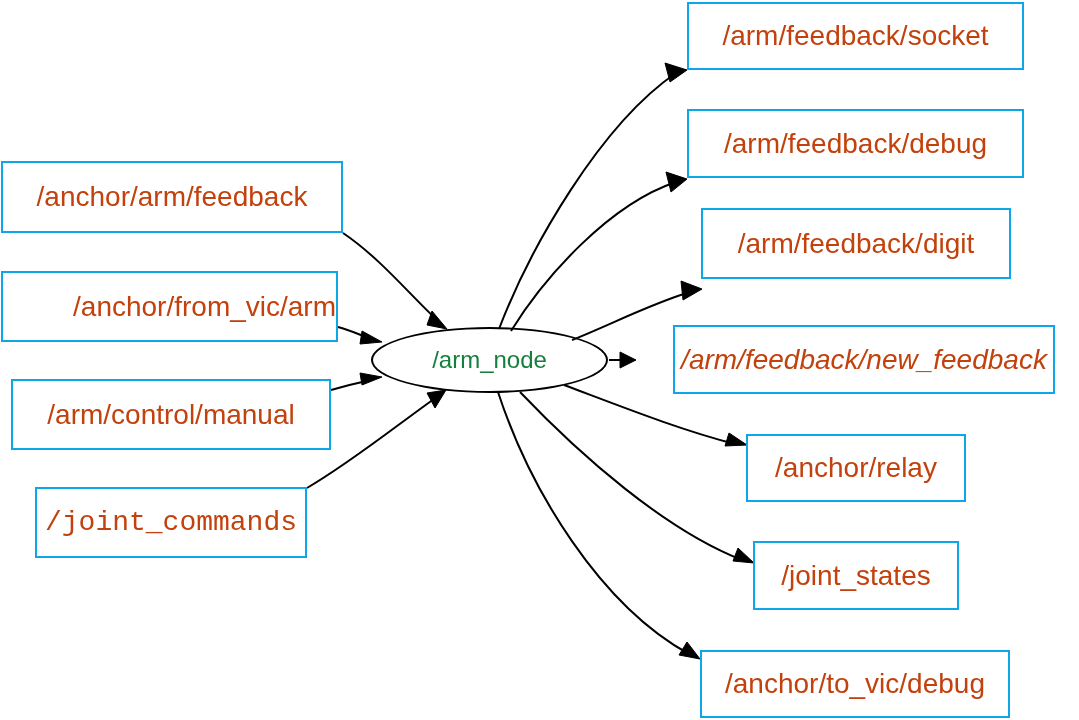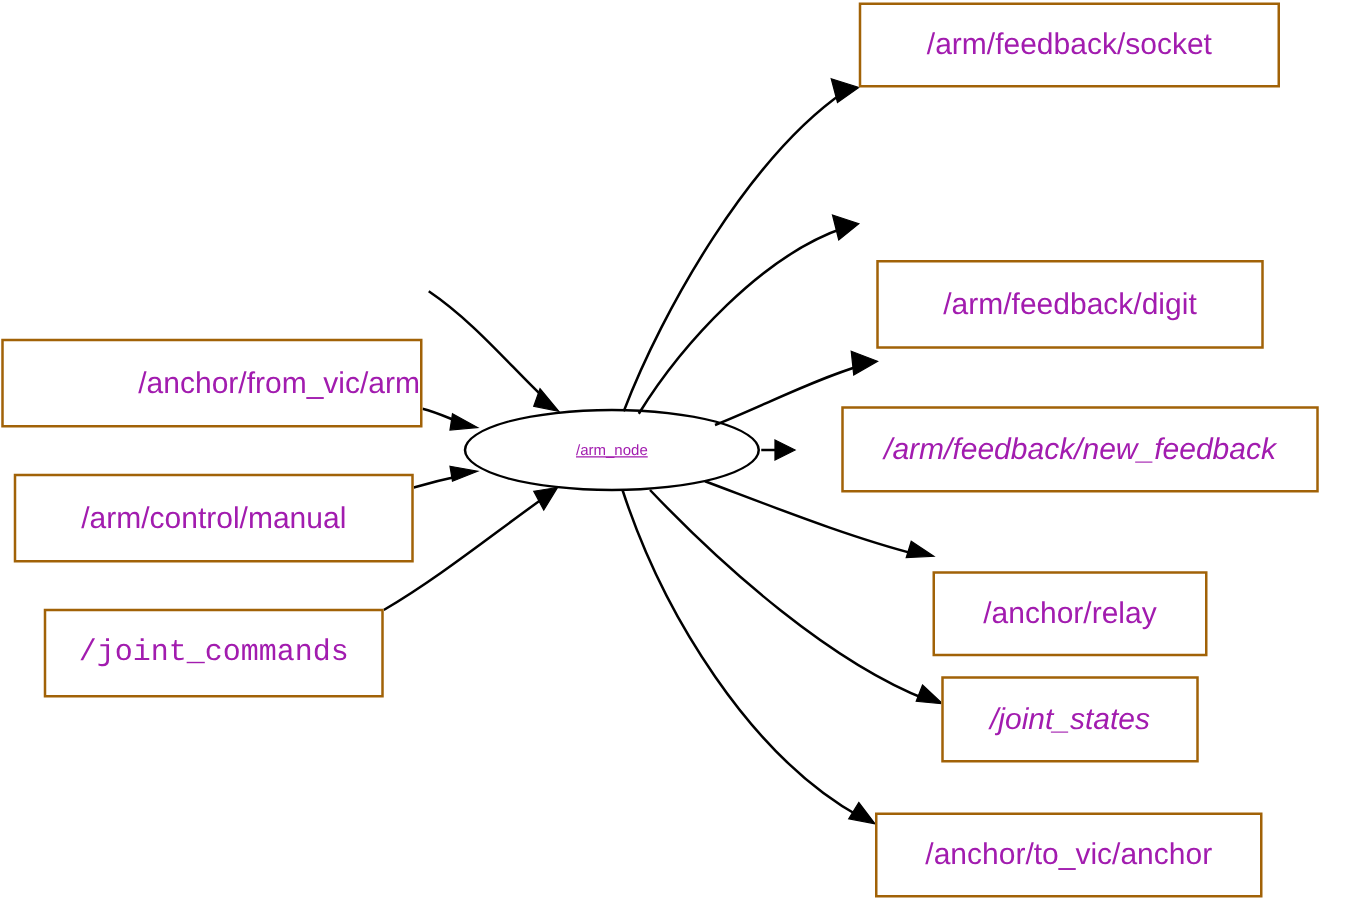--- a/index.html
+++ b/index.html
@@ -31,45 +31,44 @@
     stroke-width: 2;
   }
   .arrow-head {
     fill: #000000;
     stroke: #000000;
     stroke-width: 1;
   }
   .node-box {
     position: absolute;
     box-sizing: border-box;
-    border: 2px solid #a16207;
+    border: 2px solid #0ea5e9;
     background: #ffffff;
     display: flex;
     align-items: center;
     justify-content: center;
-    color: #a21caf;
-    font-size: 24px;
+    color: #c2410c;
+    font-size: 28px;
     line-height: 1;
     white-space: nowrap;
   }
   .node-ellipse {
     position: absolute;
     box-sizing: border-box;
     border: 2px solid #000000;
     border-radius: 50%;
     background: transparent;
     display: flex;
     align-items: center;
     justify-content: center;
-    color: #a21caf;
-    font-size: 12px;
+    color: #15803d;
+    font-size: 24px;
     line-height: 1;
     white-space: nowrap;
     z-index: 2;
-    text-decoration: underline;
   }
   .node-label {
     pointer-events: none;
   }
 </style>
 </head>
 <body>
 
 <div id="graph-canvas">
 
@@ -115,46 +114,52 @@
     <g>
       <path class="edge-path" d="M 520,392 C 580,455 665,530 742,560"></path>
       <polygon class="arrow-head" points="738,548 754,563 733,561"></polygon>
     </g>
     <g>
       <path class="edge-path" d="M 498,392 C 530,490 600,605 689,654"></path>
       <polygon class="arrow-head" points="687,642 700,659 679,655"></polygon>
     </g>
   </svg>
 
+  <div class="node-box" style="left:1px;top:161px;width:342px;height:72px;">
+    <span class="node-label">/anchor/arm/feedback</span>
+  </div>
   <div class="node-box" style="left:1px;top:271px;width:337px;height:71px;justify-content:flex-end;">
     <span class="node-label">/anchor/from_vic/arm</span>
   </div>
   <div class="node-box" style="left:11px;top:379px;width:320px;height:71px;">
     <span class="node-label">/arm/control/manual</span>
   </div>
   <div class="node-box" style="left:35px;top:487px;width:272px;height:71px;font-family:Liberation Mono, monospace;">
     <span class="node-label">/joint_commands</span>
   </div>
 
   <div class="node-ellipse" style="left:371px;top:327px;width:237px;height:66px;">
     <span class="node-label">/arm_node</span>
   </div>
 
   <div class="node-box" style="left:687px;top:2px;width:337px;height:68px;">
     <span class="node-label">/arm/feedback/socket</span>
   </div>
+  <div class="node-box" style="left:687px;top:109px;width:337px;height:69px;">
+    <span class="node-label">/arm/feedback/debug</span>
+  </div>
   <div class="node-box" style="left:701px;top:208px;width:310px;height:71px;">
     <span class="node-label">/arm/feedback/digit</span>
   </div>
   <div class="node-box" style="left:673px;top:325px;width:382px;height:69px;font-style:italic;">
     <span class="node-label">/arm/feedback/new_feedback</span>
   </div>
-  <div class="node-box" style="left:746px;top:434px;width:220px;height:68px;margin-top:23px;">
+  <div class="node-box" style="left:746px;top:434px;width:220px;height:68px;">
     <span class="node-label">/anchor/relay</span>
   </div>
-  <div class="node-box" style="left:753px;top:541px;width:206px;height:69px;font-style:italic;">
+  <div class="node-box" style="left:753px;top:541px;width:206px;height:69px;">
     <span class="node-label">/joint_states</span>
   </div>
   <div class="node-box" style="left:700px;top:650px;width:310px;height:68px;">
-    <span class="node-label">/anchor/to_vic/anchor</span>
+    <span class="node-label">/anchor/to_vic/debug</span>
   </div>
 
 </div>
 
 </body></html>

